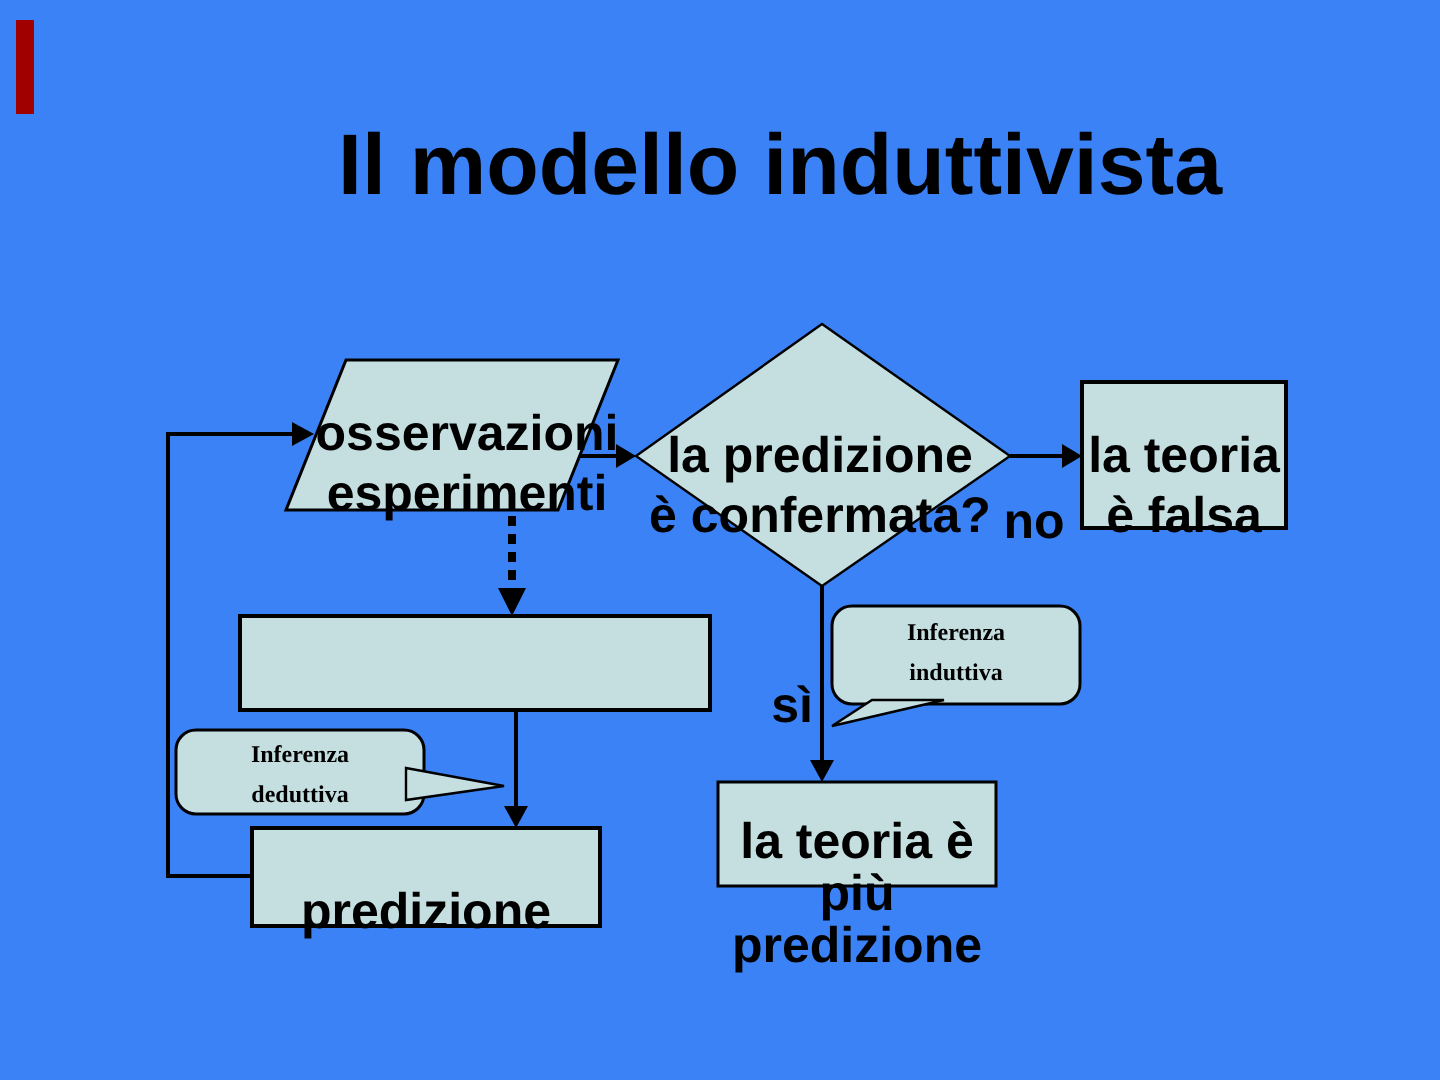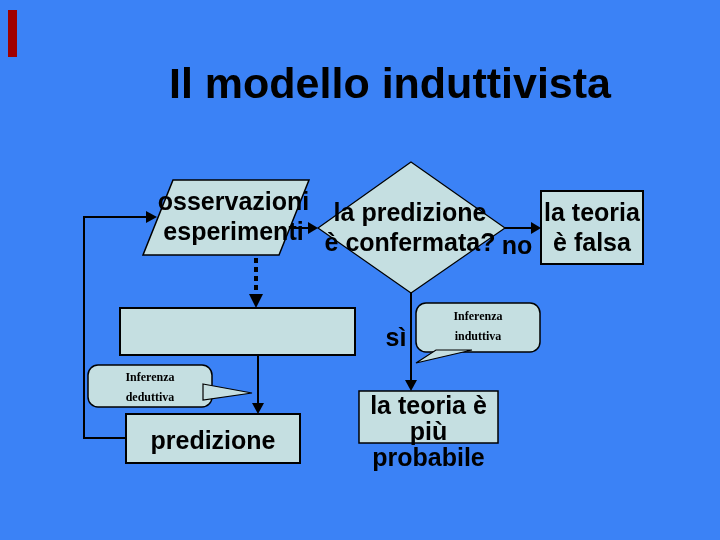--- a/index.html
+++ b/index.html
@@ -1,20 +1,20 @@
 <!DOCTYPE html>
 <html><head>
 <meta charset="utf-8">
 <style>
   html,body{margin:0;padding:0;background:#fff;}
   #slide{position:relative;width:720px;height:540px;background:#3b82f6;overflow:hidden;
          font-family:"Liberation Sans",sans-serif;color:#000;font-weight:bold;}
   #diagram-svg{position:absolute;left:0;top:0;width:720px;height:540px;}
   .txt{position:absolute;text-align:center;white-space:pre-line;color:#000;}
-  .node-label{font-size:25px;line-height:30px;font-family:"Liberation Sans",sans-serif;}
+  .node-label{font-size:25px;line-height:30px;font-family:"Liberation Sans",sans-serif;margin-top:16px;}
   .callout-label{font-size:12px;line-height:20px;font-family:"Liberation Serif",serif;}
   #slide-title{left:60px;top:60px;width:660px;height:46px;font-size:43px;line-height:46px;
                font-family:"Liberation Sans",sans-serif;}
   #osservazioni-label{left:141px;top:186px;width:185px;}
   #predizione-label{left:311px;top:197px;width:198px;text-align:center;}
   #no-label{left:494px;top:231px;width:46px;line-height:28px;}
   #teoria-falsa-label{left:541px;top:197px;width:102px;}
   #teorie-label{left:60px;top:317px;width:355px;}
   #si-label{left:374px;top:322px;width:44px;}
   #inferenza-induttiva-label{left:416px;top:306px;width:124px;}
@@ -86,15 +86,15 @@
 
   <div class="txt callout-label" id="inferenza-induttiva-label">Inferenza
 induttiva</div>
 
   <div class="txt callout-label" id="inferenza-deduttiva-label">Inferenza
 deduttiva</div>
 
   <div class="txt node-label" id="predizioni-label">predizione</div>
 
   <div class="txt node-label" id="teoria-probabile-label">la teoria è
-più probabile</div>
+più predizione</div>
 
 </div>
 
 </body></html>

